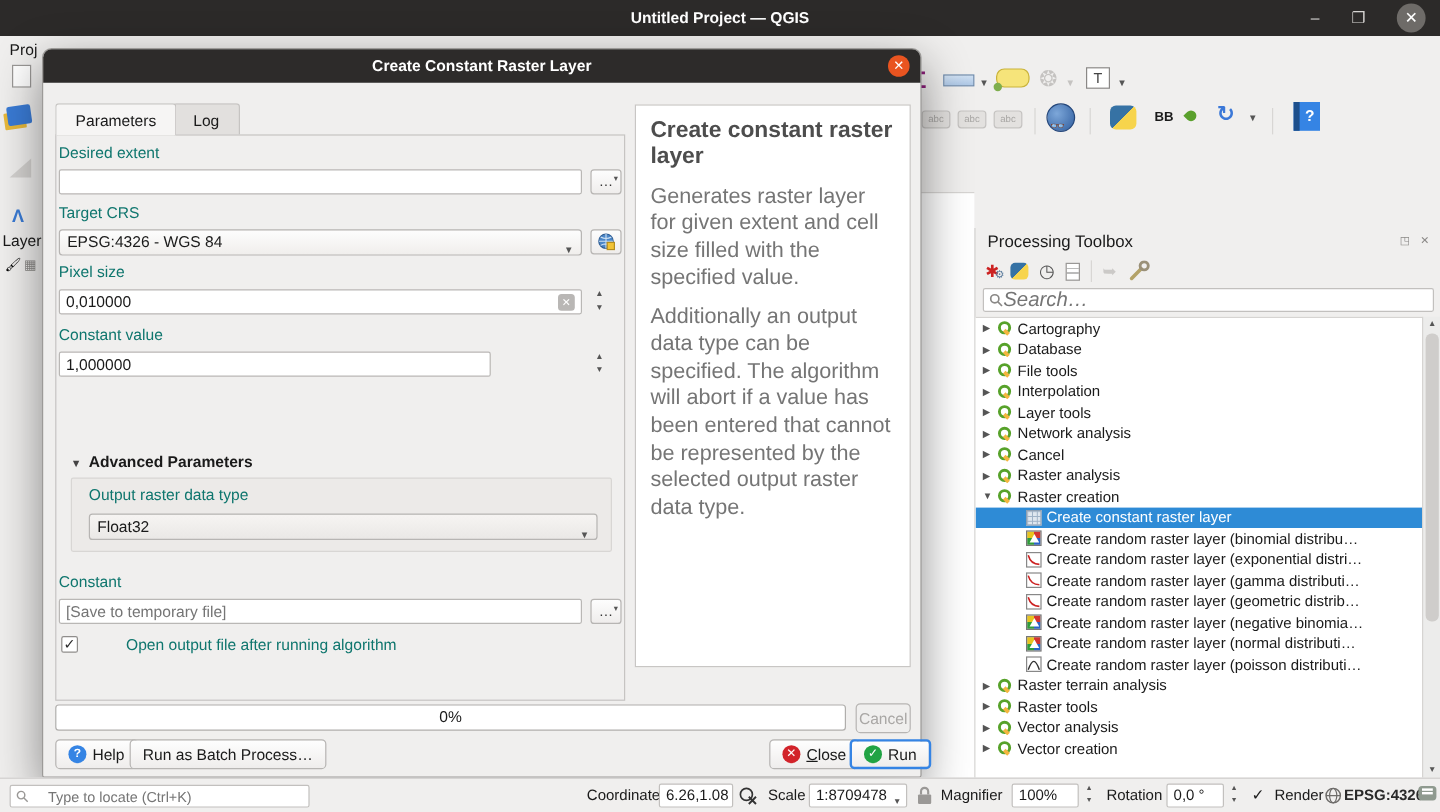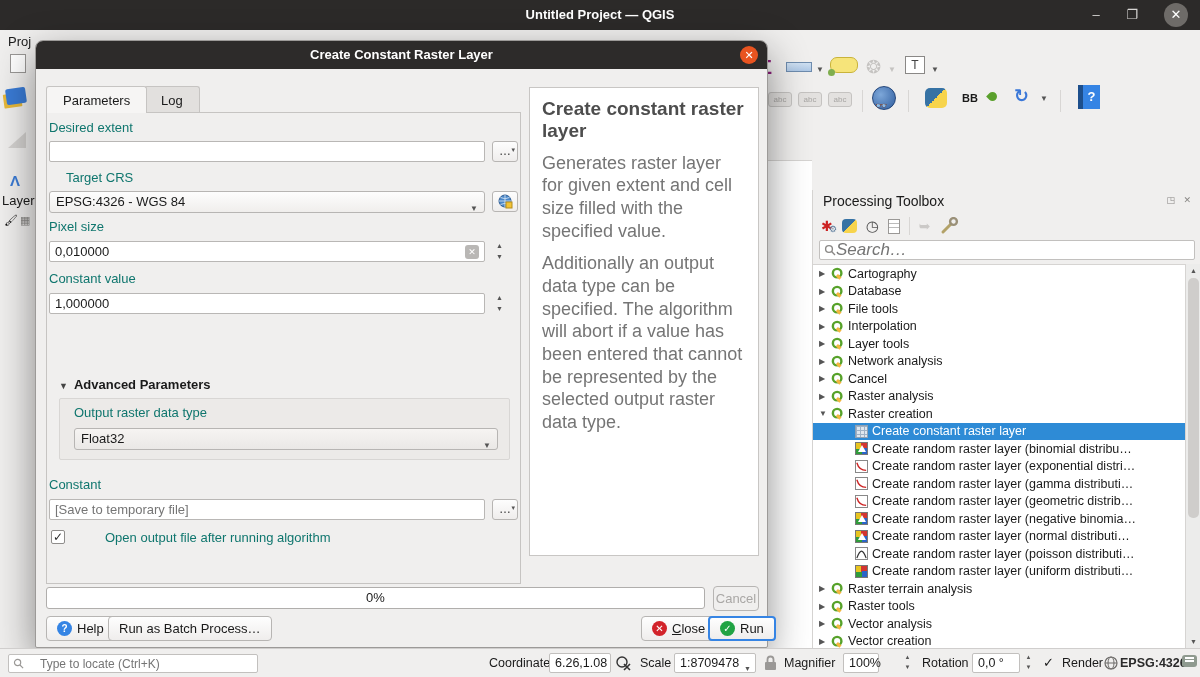--- a/index.html
+++ b/index.html
@@ -303,25 +303,20 @@
         </div>
         <div class="trow child">
           <span class="arrow"></span>
           <span class="ticon13 icon-curve">
             <svg width="11" height="11" viewBox="0 0 13 13">
               <path d="M1 12 C5 1 8 1 12 12" stroke="#333" stroke-width="1.4" fill="none"></path>
             </svg>
           </span>
           <span>Create random raster layer (poisson distributi…</span>
         </div>
-        <div class="trow child">
-          <span class="arrow"></span>
-          <span class="ticon13 icon-mosaic"></span>
-          <span>Create random raster layer (uniform distributi…</span>
-        </div>
         <div class="trow">
           <span class="arrow">▶</span>
           <span class="ticon13">
             <svg width="13" height="13" viewBox="0 0 14 14">
               <circle cx="6.6" cy="6.6" r="4.6" fill="none" stroke="#57a22a" stroke-width="2.6"></circle>
               <rect x="7.5" y="7.5" width="5.5" height="3.4" fill="#f4b63f" transform="rotate(45 7.5 7.5)"></rect>
             </svg>
           </span>
           <span>Raster terrain analysis</span>
         </div>
@@ -371,21 +366,21 @@
 
     <div class="tab active" style="left:10px;">Parameters</div>
     <div class="tab" style="left:108px;">Log</div>
 
     <div id="form-frame">
 
       <div class="flabel" style="left:2px; top:7px;">Desired extent</div>
       <input class="input" style="left: 2px; top: 28px; width: 436px;" value="">
       <div class="dots-btn" style="left:445px; top:28px;">…<span class="caret">▾</span></div>
 
-      <div class="flabel" style="left:2px; top:57px;margin-left:17px;">Target CRS</div>
+      <div class="flabel" style="left:2px; top:57px;">Target CRS</div>
       <div class="combo" style="left:2px; top:78px; width:436px;">
         <span class="cvalue">EPSG:4326 - WGS 84</span>
         <span class="caret">▼</span>
       </div>
       <div class="dots-btn" style="left:445px; top:78px; line-height:19px;">
           <svg width="15" height="15" viewBox="0 0 15 15" style="margin:2px auto 0;">
             <circle cx="7" cy="7" r="6" fill="#4a86c8" stroke="#2d5c93"></circle>
             <path d="M1 7 H13 M7 1 V13 M2.5 3.5 Q7 6 11.5 3.5 M2.5 10.5 Q7 8 11.5 10.5" stroke="#cfe2f4" fill="none" stroke-width=".9"></path>
             <rect x="8" y="8" width="6" height="6" fill="#f2c335" stroke="#b58d1d"></rect>
           </svg>
@@ -393,21 +388,21 @@
 
       <div class="flabel" style="left:2px; top:106px;">Pixel size</div>
       <input class="input" style="left: 2px; top: 128px; width: 436px;" value="0,010000">
       <div class="clear-x" style="left:418px; top:132px;">✕</div>
       <div class="spincol" style="left:445px; top:128px;">
           <span>▲</span>
           <span>▼</span>
         </div>
 
       <div class="flabel" style="left:2px; top:158px;text-align:right;">Constant value</div>
-      <input class="input" style="left: 2px; top: 180px; width: 436px;" value="1,000000">
+      <input class="input" style="left: 2px; top: 180px; width: 360px;" value="1,000000">
       <div class="spincol" style="left:445px; top:180px;">
           <span>▲</span>
           <span>▼</span>
         </div>
 
       <div id="adv-header"><span class="tri">▼</span><span>Advanced Parameters</span></div>
       <div id="adv-box">
         <div class="flabel" style="left:14px; top:6px;">Output raster data type</div>
         <div class="combo" style="left:14px; top:29px; width:424px; background:linear-gradient(#f6f4f2,#eae8e6);">
           <span class="cvalue">Float32</span>
@@ -462,21 +457,21 @@
       <circle cx="7" cy="7" r="5" fill="none" stroke="#333" stroke-width="1.4"></circle>
       <path d="M9 9 L15 15 M9 15 L15 9" stroke="#333" stroke-width="1.6"></path>
     </svg>
   <div class="sb-label" style="left:640px;">Scale</div>
   <div class="sb-box" style="left:674px; width:82px;"><span>1:8709478</span><span style="position:absolute; right:4px; top:6px; font-size:7px; color:#555;">▼</span></div>
   <svg class="abs" style="left:764px; top:6px;" width="13" height="16" viewBox="0 0 13 16">
       <rect x="1" y="7" width="11" height="8" rx="1" fill="#9a9896"></rect>
       <path d="M3.5 7 V4.5 a3 3 0 0 1 6 0 V7" fill="none" stroke="#9a9896" stroke-width="1.8"></path>
     </svg>
   <div class="sb-label" style="left:784px;">Magnifier</div>
-  <div class="sb-box" style="left:843px; width:36px;">100%</div>
+  <div class="sb-box" style="left:843px; width:56px;">100%</div>
   <div class="sb-spin" style="left:901px;">
       <span>▲</span>
       <span>▼</span>
     </div>
   <div class="sb-label" style="left:922px;">Rotation</div>
   <div class="sb-box" style="left:972px; width:48px;">0,0 °</div>
   <div class="sb-spin" style="left:1022px;">
       <span>▲</span>
       <span>▼</span>
     </div>

